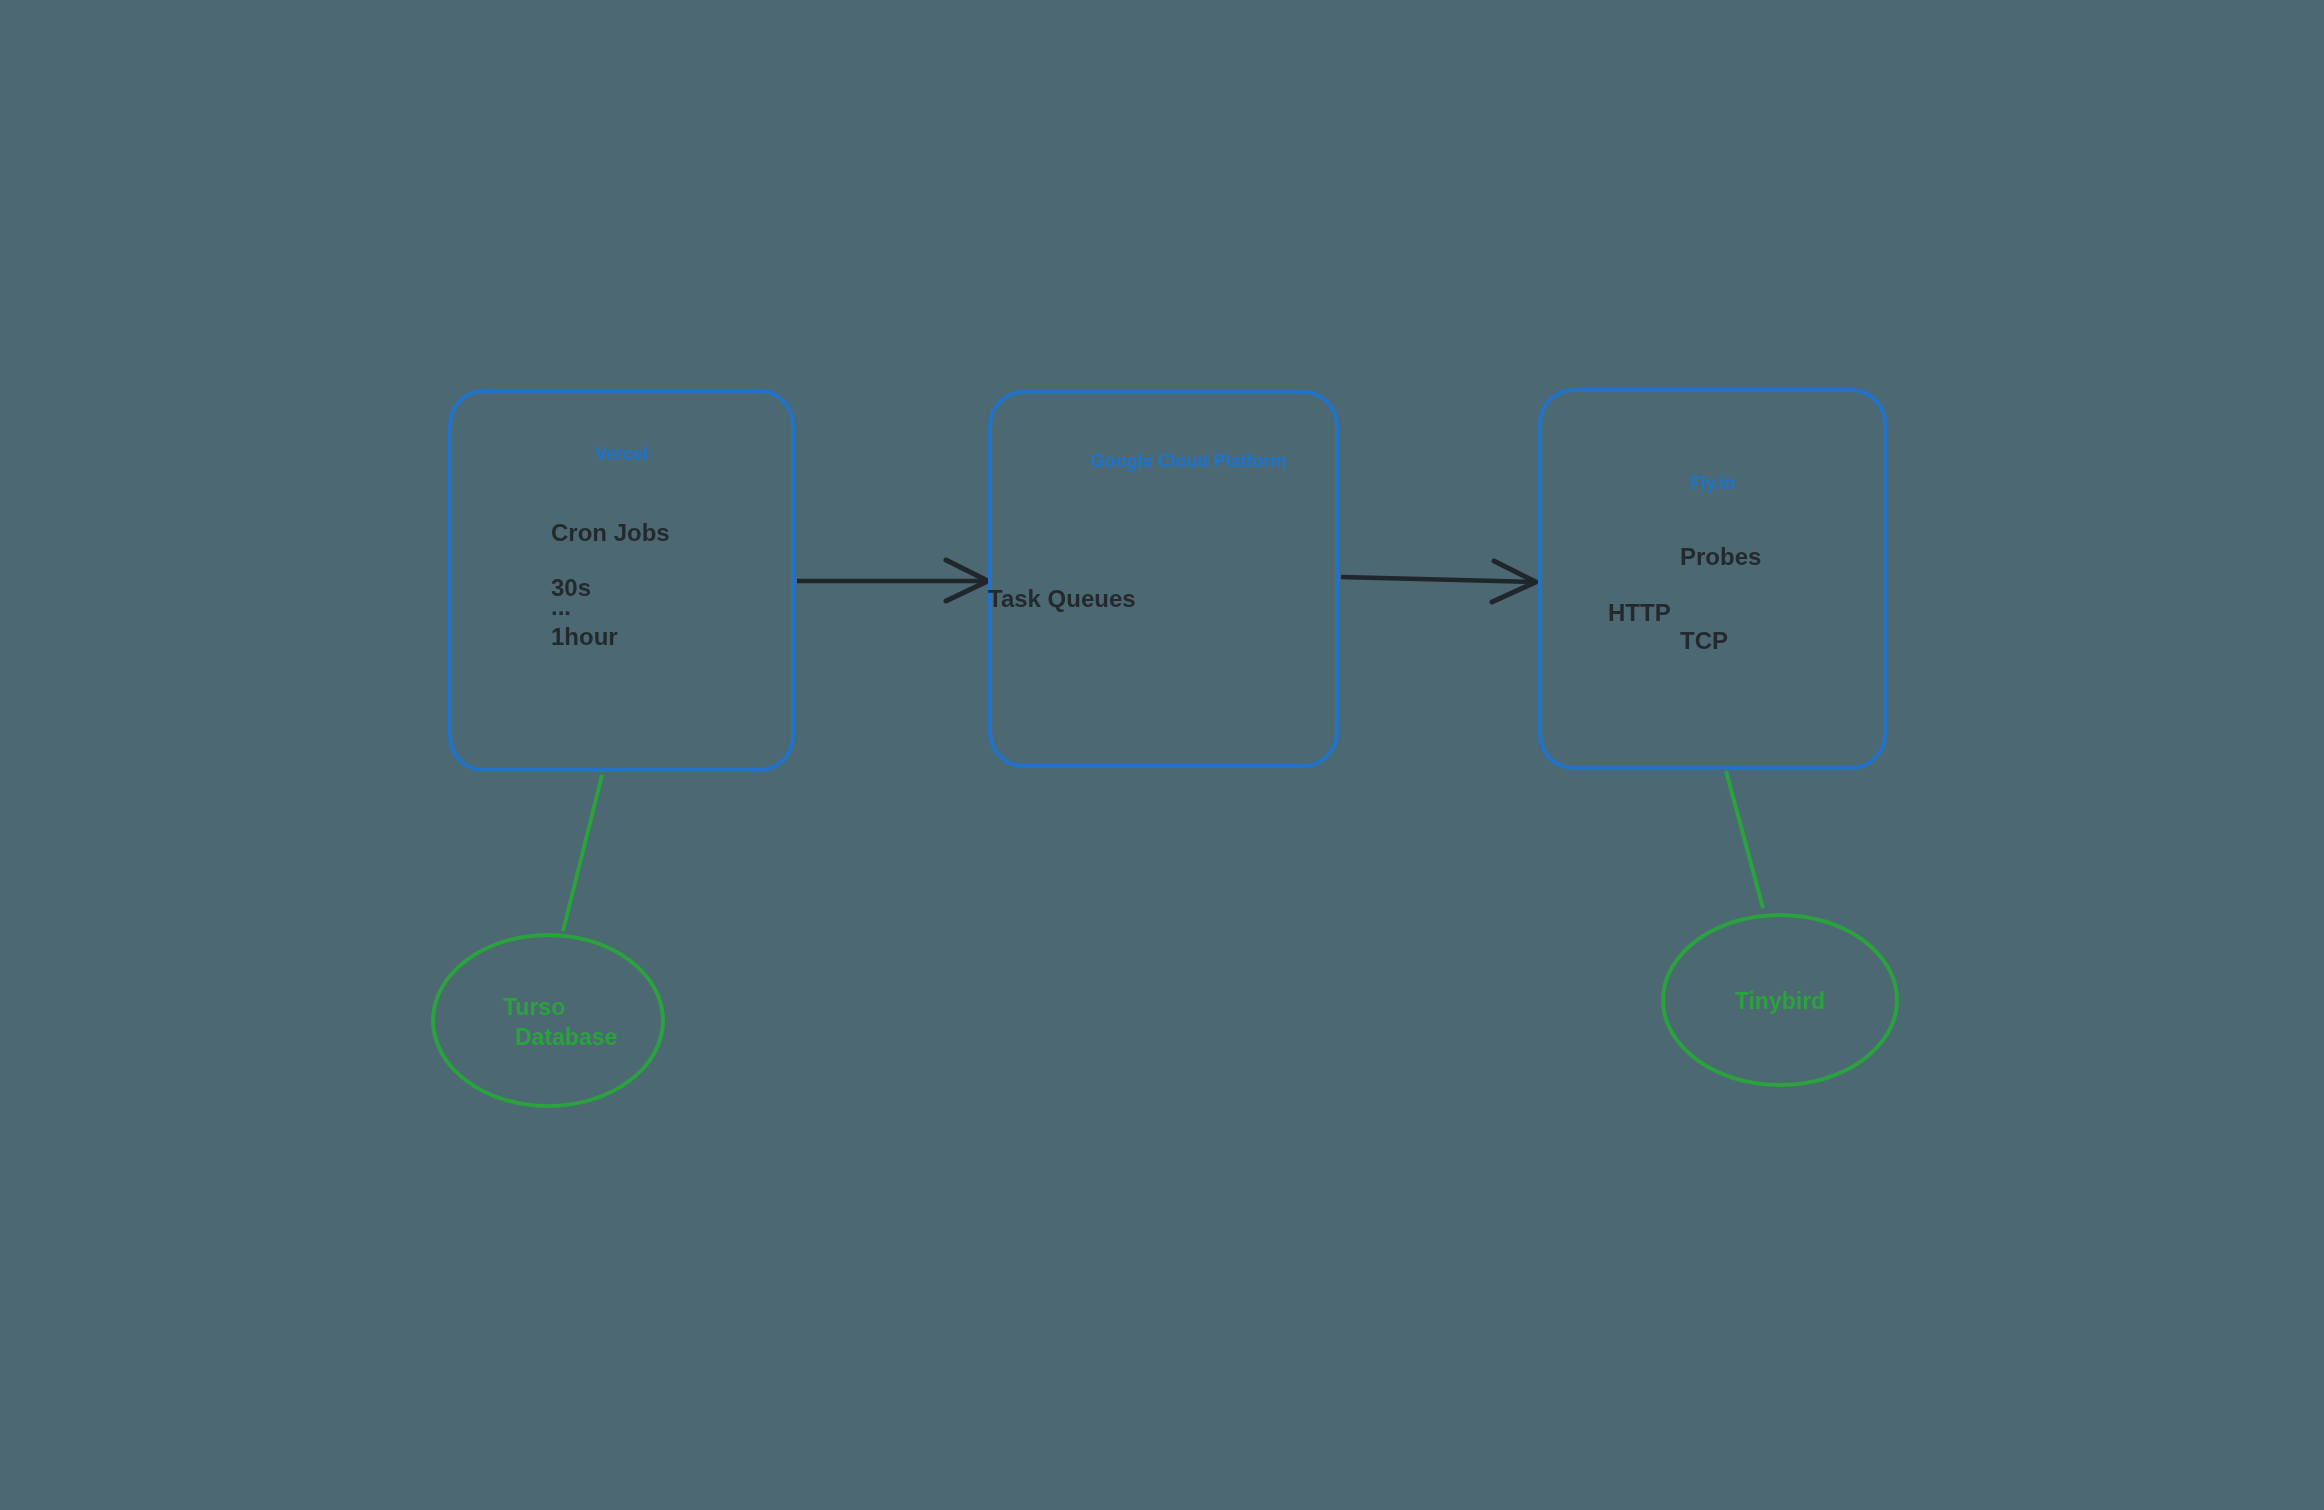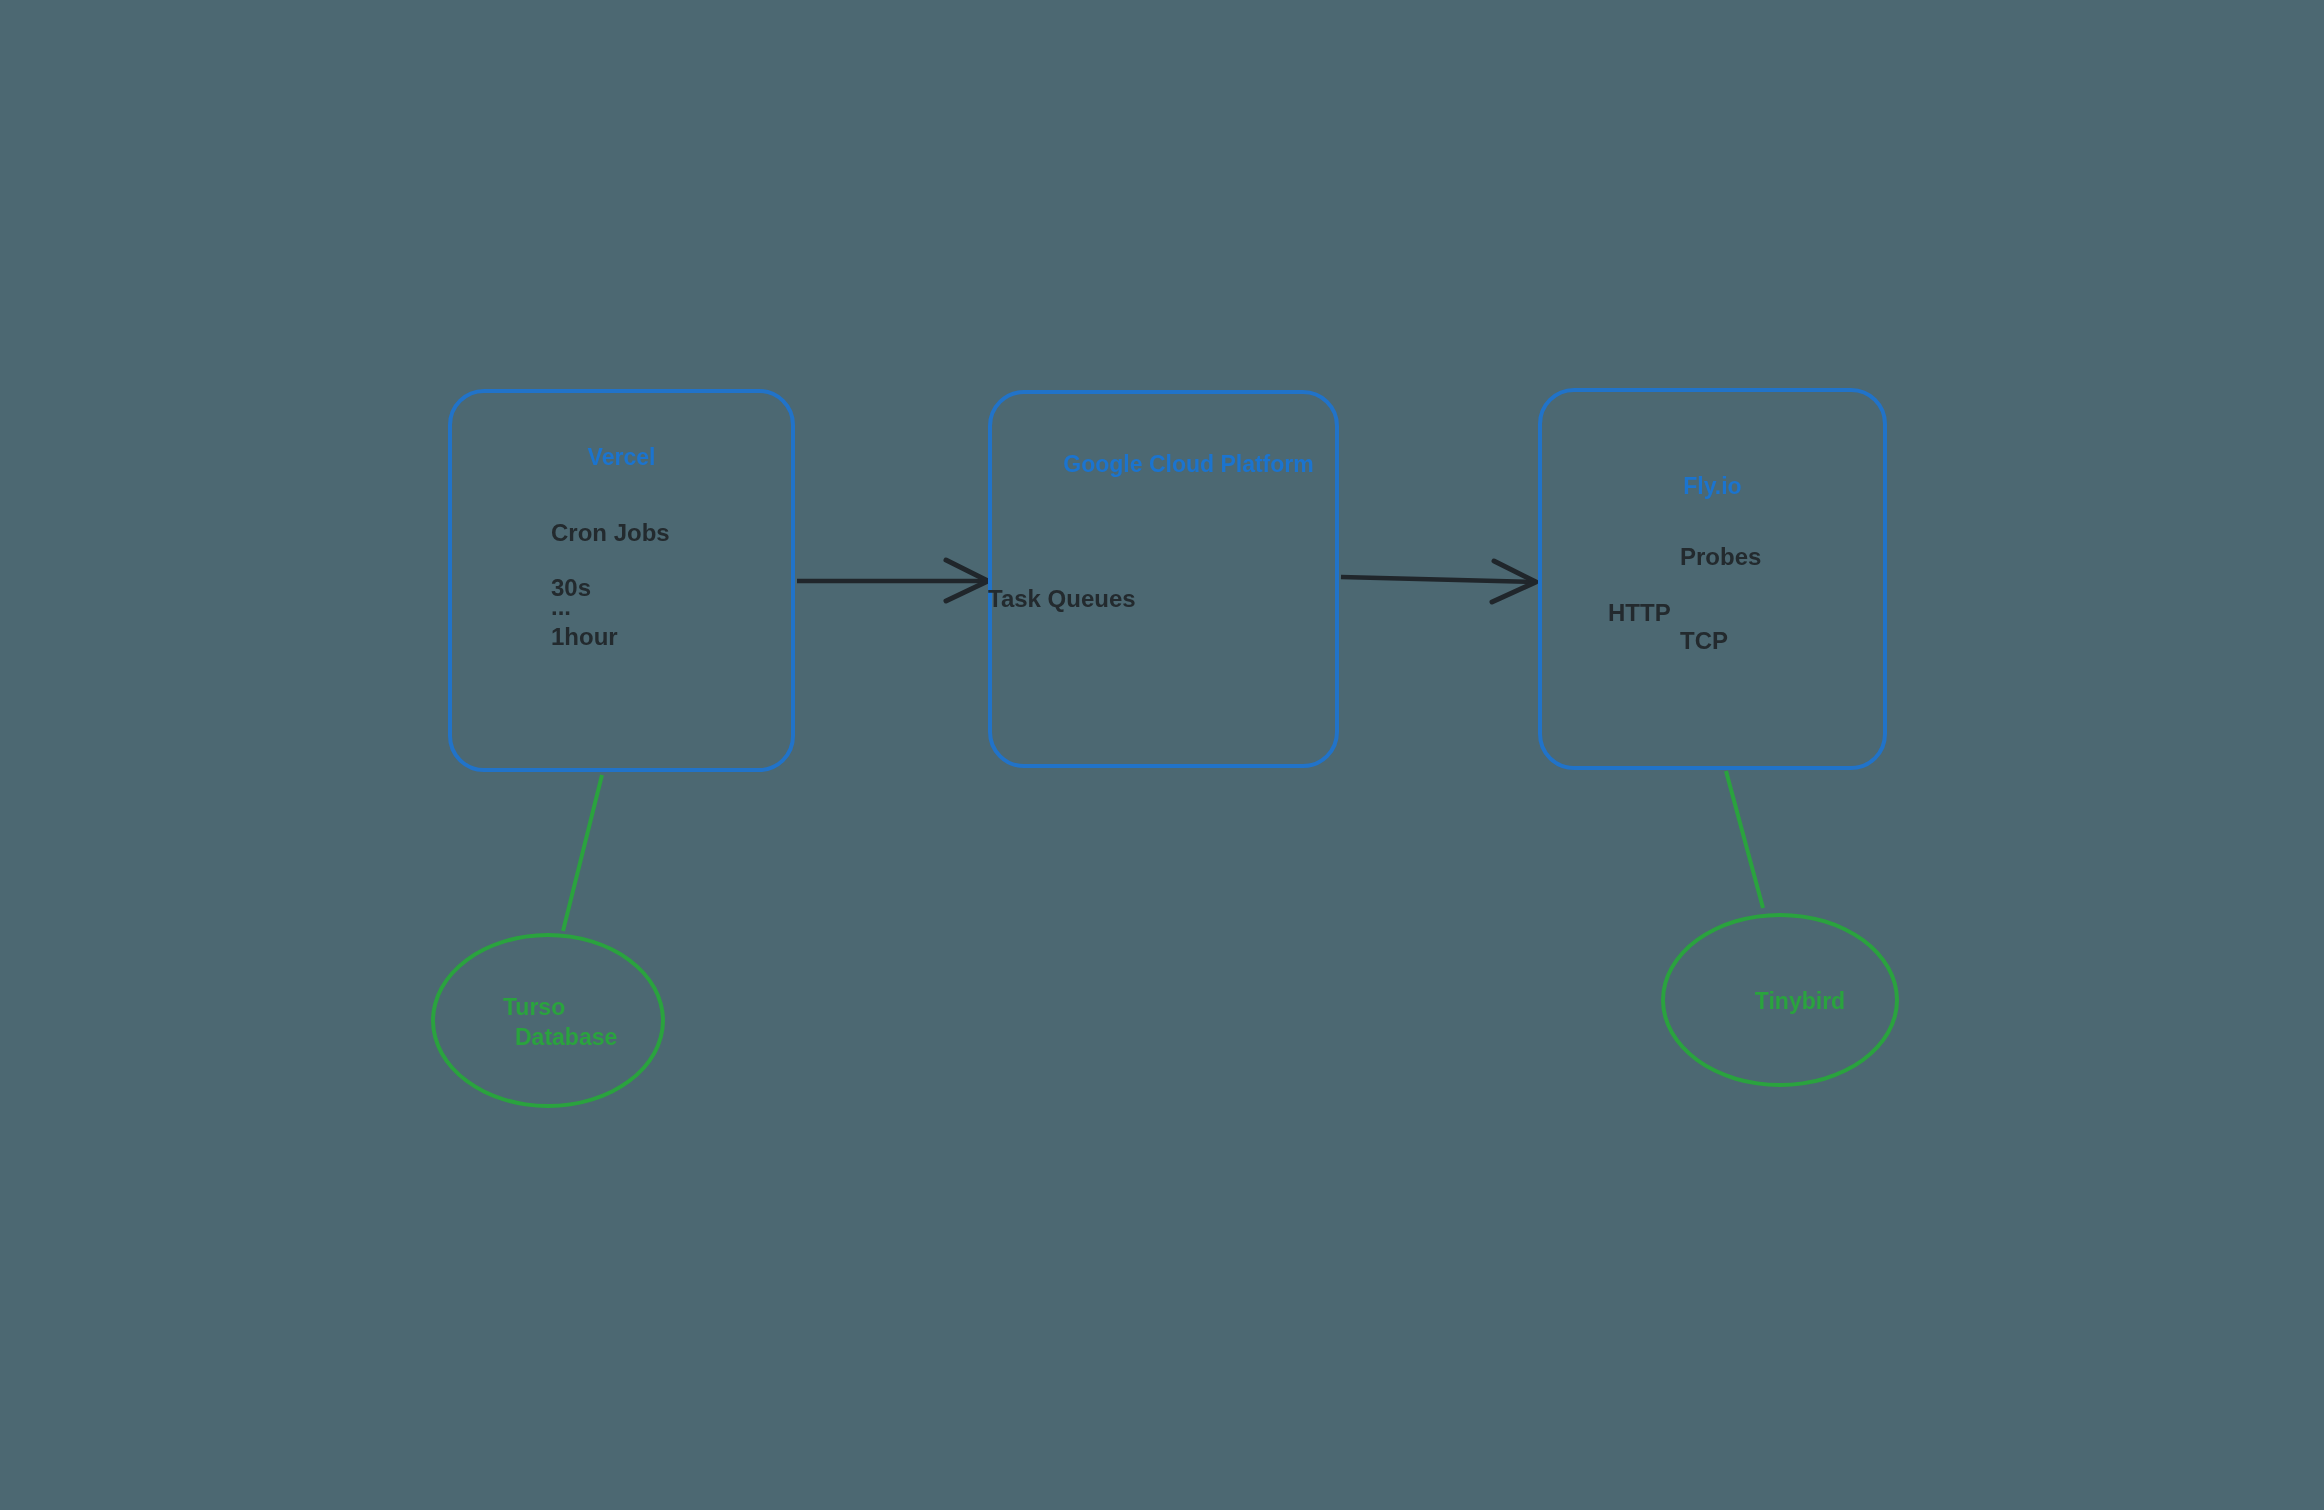--- a/index.html
+++ b/index.html
@@ -28,42 +28,42 @@
     position:absolute;
     border:4px solid #2AA33E;
     border-radius:50%;
     box-sizing:border-box;
     background:transparent;
   }
   #el-turso{left:431px;top:933px;width:234px;height:175px;}
   #el-tinybird{left:1661px;top:913px;width:238px;height:174px;}
 
   .t{position:absolute;font-weight:700;white-space:pre;line-height:1.15;}
-  .title{font-size:23px;color:#1B74CF;text-align:center;}
+  .title{font-size:18px;color:#1B74CF;text-align:center;}
   .bodytxt{font-size:24px;color:#232A2E;}
   .greentxt{font-size:23px;color:#2AA33E;text-align:right;}
 
   #t-vercel-title{left:448px;top:444px;width:347px;}
   #t-gcp-title{left:988px;top:451px;width:401px;}
   #t-fly-title{left:1538px;top:453px;width:349px;margin-top:20px;}
 
   #t-cron{left:551px;top:519px;}
   #t-30s{left:551px;top:574px;}
   #t-dots{left:551px;top:593px;}
   #t-1hour{left:551px;top:623px;}
 
   #t-taskq{left:988px;top:585px;width:351px;}
 
   #t-probes{left:1680px;top:543px;text-align:right;}
   #t-http{left:1608px;top:599px;}
   #t-tcp{left:1680px;top:627px;}
 
   #t-turso{left:503px;top:994px;}
   #t-database{left:515px;top:1024px;}
-  #t-tinybird{left:1661px;top:988px;width:238px;text-align:center;padding-left:20px;}
+  #t-tinybird{left:1661px;top:988px;width:238px;text-align:center;}
 </style>
 </head>
 <body>
 
 <div class="stage">
 
   <svg class="connectors" viewBox="0 0 2324 1510">
 
     <line x1="797" y1="581" x2="983" y2="581" stroke-width="4.5" stroke="#20262B"></line>
     <path d="M 946 560 L 988 581 L 946 601" fill="none" stroke-width="5" stroke-linecap="round" stroke-linejoin="round" stroke="#20262B"></path>

